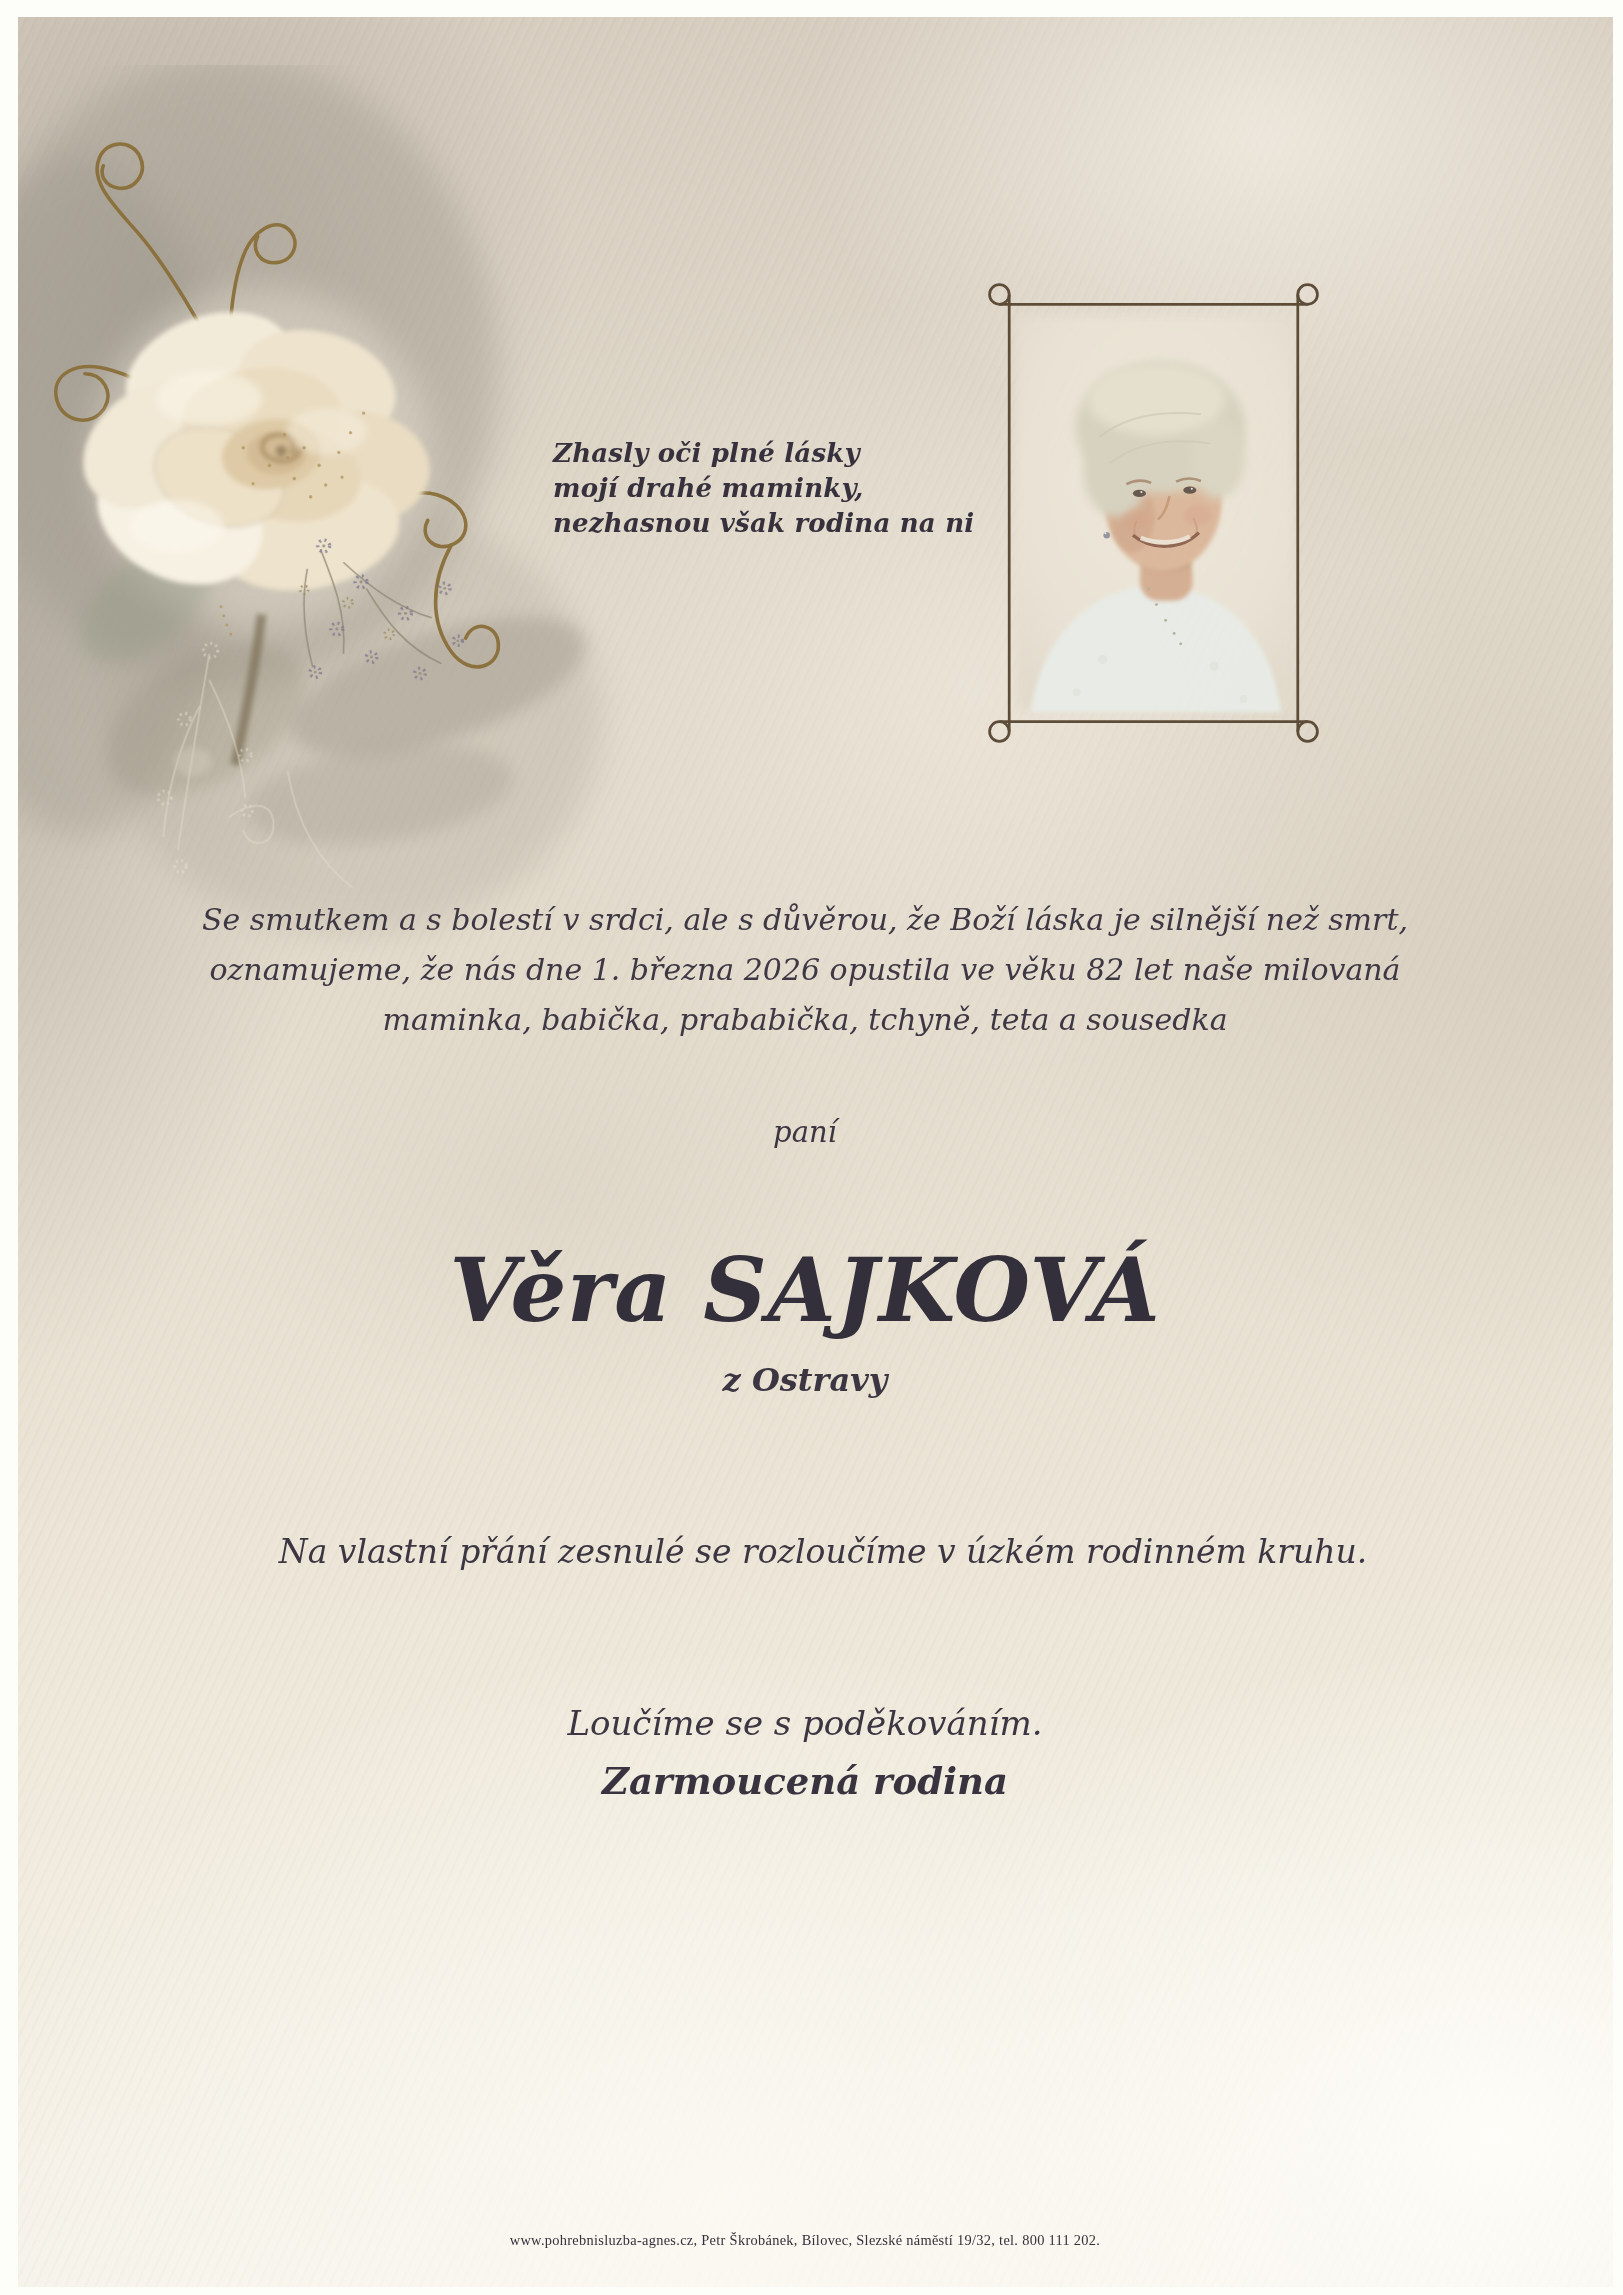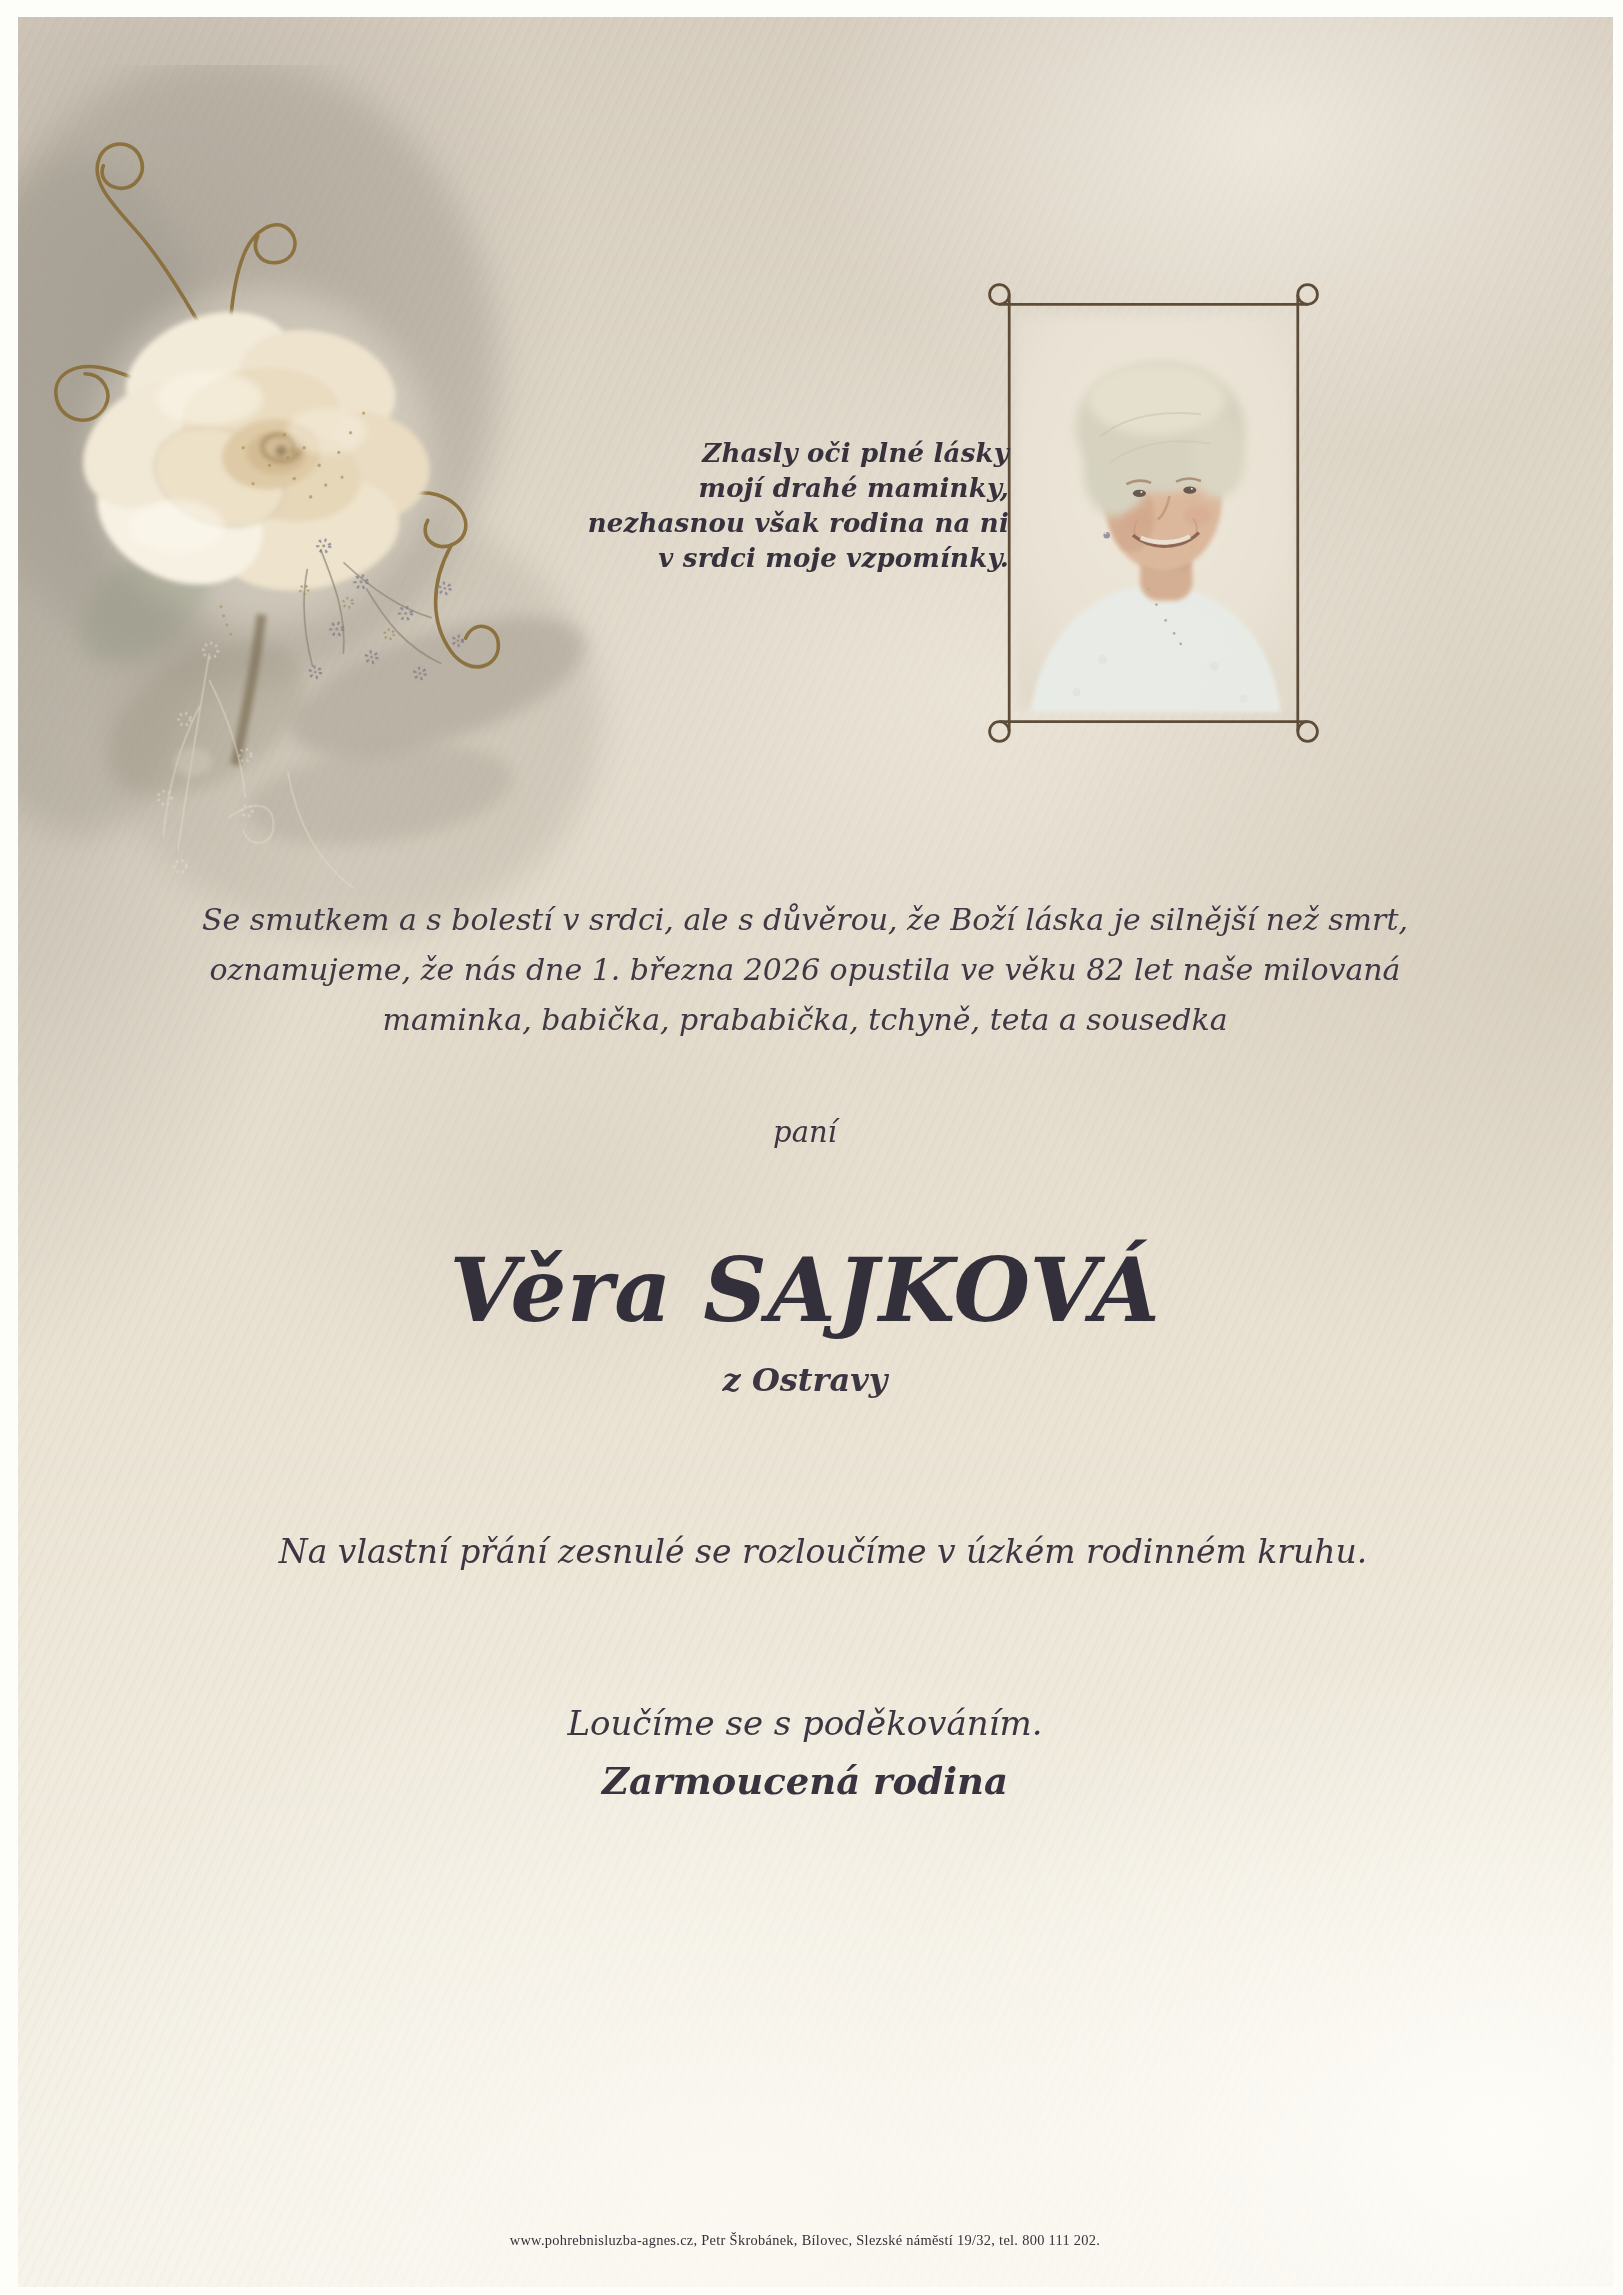--- a/index.html
+++ b/index.html
@@ -20,21 +20,21 @@
   }
   
   .scan-edge{position:absolute;background:#fdfdfa;}
   .scan-edge.top{left:0;top:0;width:100%;height:17px;}
   .scan-edge.left{left:0;top:0;width:18.3px;height:100%;}
   .scan-edge.right{right:0;top:0;width:9.8px;height:100%;}
   .scan-edge.bottom{left:0;bottom:0;width:100%;height:8.5px;}
 
   .center{position:absolute;left:0;width:1610px;text-align:center;color:#3c3642;}
 
-  .verse{position:absolute;left:571px;top:436px;width:438px;text-align:right;
+  .verse{position:absolute;left:553px;top:436px;width:438px;text-align:left;
          font-style:italic;font-weight:700;font-size:26px;line-height:35px;color:#36313d;letter-spacing:0.2px;}
   .announcement{top:895px;font-style:italic;font-size:30px;line-height:50px;letter-spacing:0px;color:#3e3844;}
   .salutation{top:1116px;font-style:italic;font-size:29px;line-height:33px;}
   .deceased-name{top:1220px;font-style:italic;font-weight:700;font-size:88px;line-height:105px;color:#332f3b;letter-spacing:0.7px;margin-top:18px;}
   .origin{top:1362px;font-style:italic;font-weight:700;font-size:32px;line-height:37px;}
   .private{top:1533px;font-style:italic;font-size:33px;line-height:38px;padding-left:18px;}
   .thanks{top:1704px;font-style:italic;font-size:34px;line-height:38px;}
   .signature{top:1761px;font-style:italic;font-weight:700;font-size:37px;line-height:41px;color:#38333f;}
   .footer{top:2231px;font-family:"Liberation Serif",serif;font-size:14.4px;line-height:19.6px;color:#35303a;letter-spacing:0.3px;}
 
@@ -270,21 +270,20 @@
         <path d="M 37 22 L 37 690"></path>
         <path d="M 478 22 L 478 690"></path>
       </g>
     </svg>
   </div>
 
   <div class="verse">
     <div>Zhasly oči plné lásky</div>
     <div>mojí drahé maminky,</div>
     <div>nezhasnou však rodina na ni</div>
-    <div>v srdci moje vzpomínky.</div>
   </div>
 
   <div class="center announcement">
     <div>Se smutkem a s bolestí v srdci, ale s důvěrou, že Boží láska je silnější než smrt,</div>
     <div>oznamujeme, že nás dne 1. března 2026 opustila ve věku 82 let naše milovaná</div>
     <div>maminka, babička, prababička, tchyně, teta a sousedka</div>
   </div>
 
   <div class="center salutation">paní</div>
 

